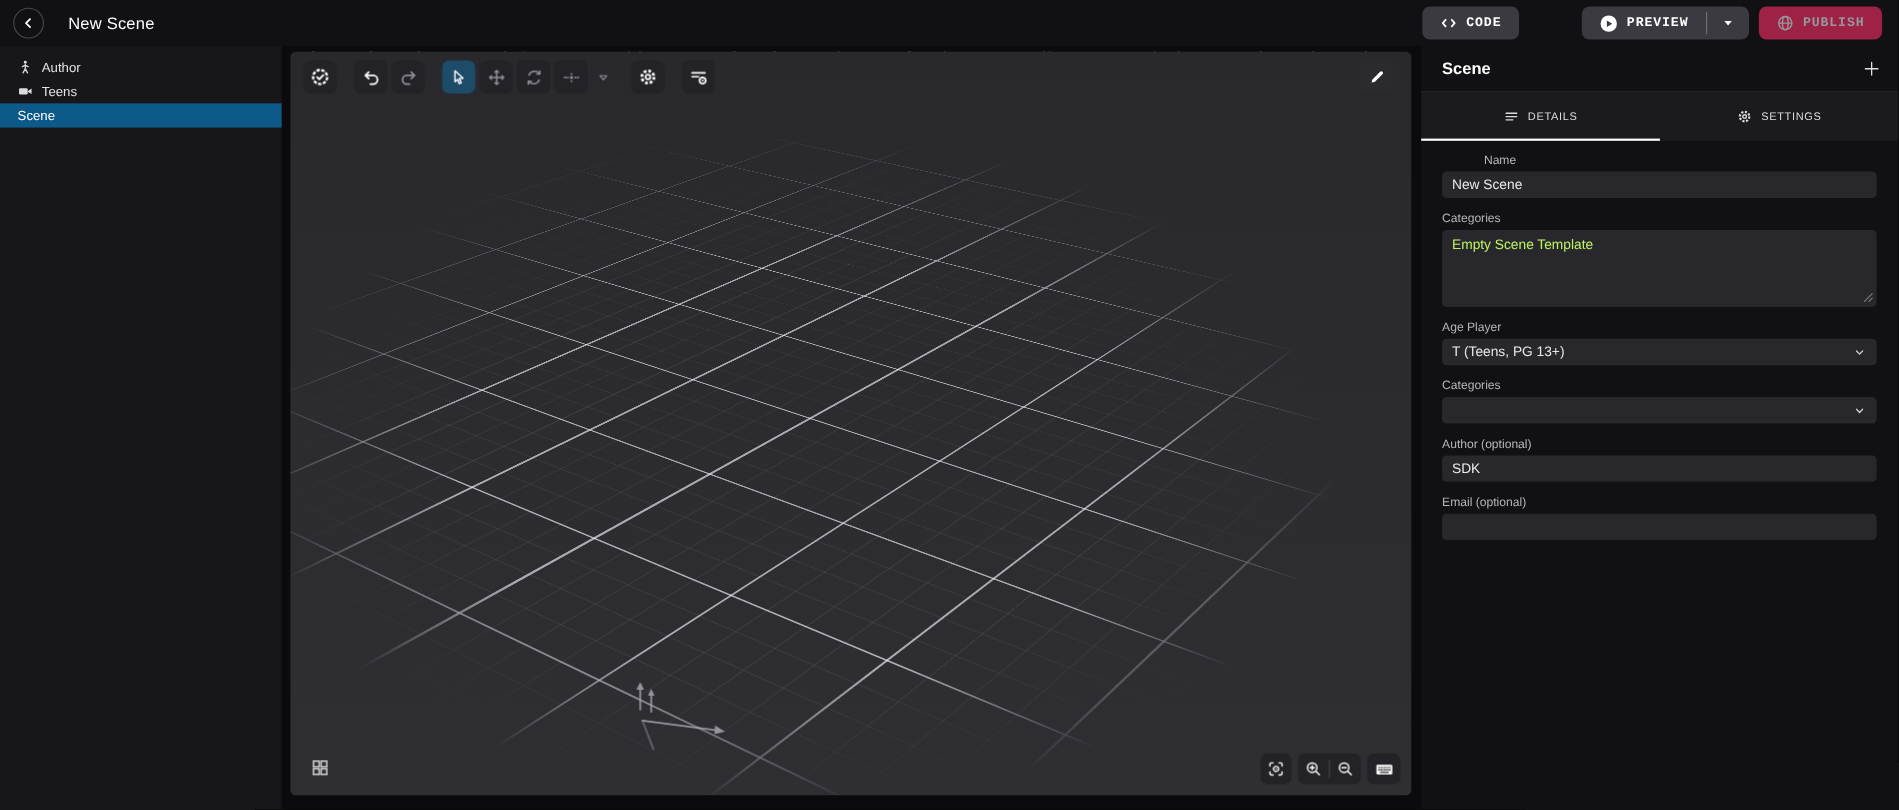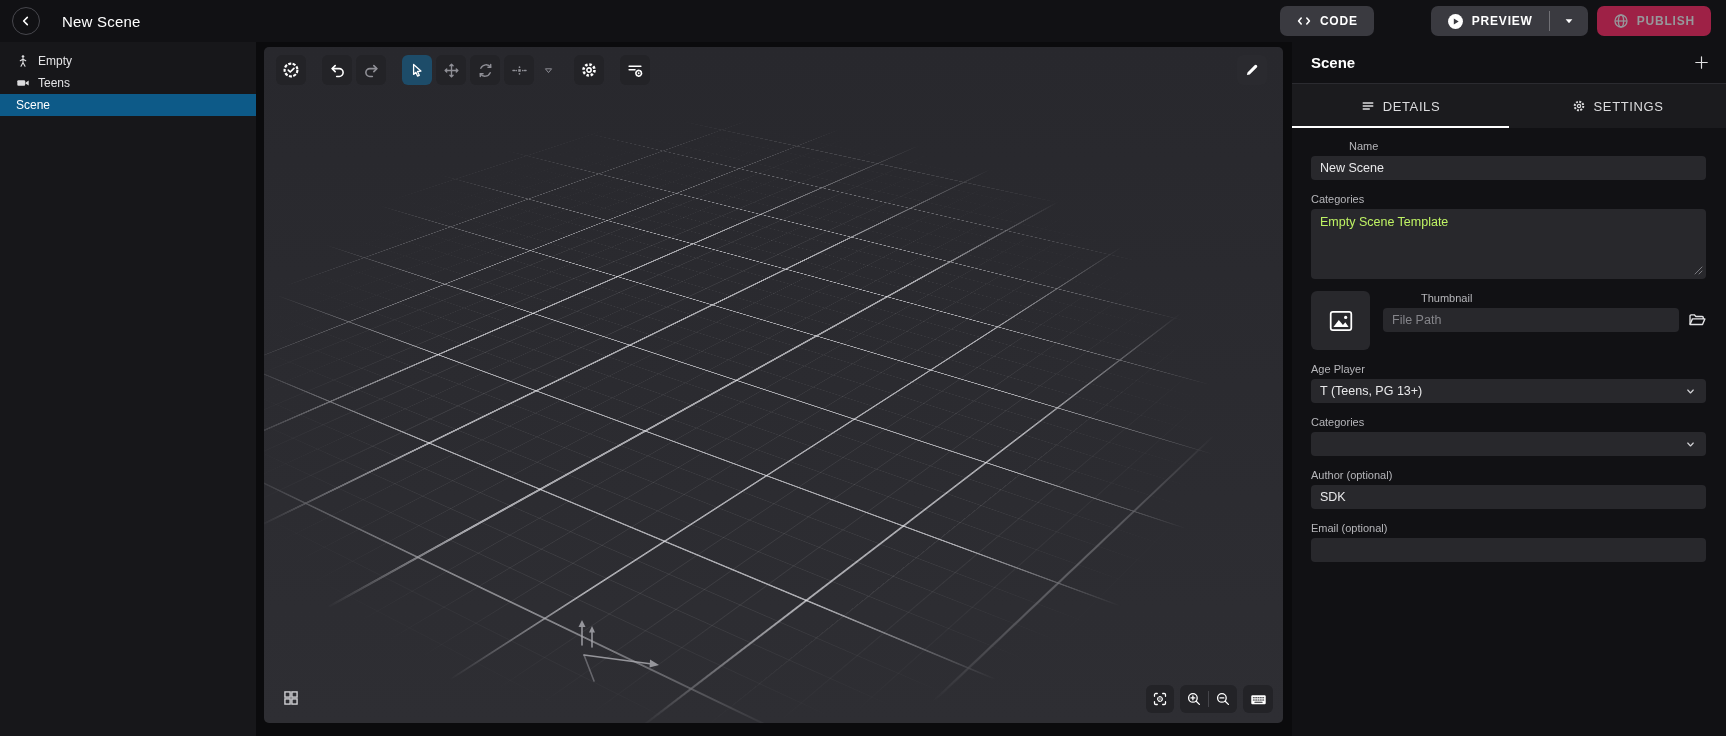--- a/index.html
+++ b/index.html
@@ -5,21 +5,21 @@
   * { margin:0; padding:0; box-sizing:border-box; }
   html,body { background:#0b0b0d; }
   body { font-family:"Liberation Sans","DejaVu Sans",sans-serif; color:#e8e8ea; }
   #app { position:relative; width:1726px; height:736px; background:#0b0b0d; overflow:hidden; }
 
   
   .header { position:absolute; left:0; top:0; width:1726px; height:42px; background:#111114; display:flex; align-items:center; }
   .back-btn { width:28px; height:28px; margin-left:12px; border:1.5px solid #47474d; border-radius:50%; background:transparent; display:flex; align-items:center; justify-content:center; color:#fff; cursor:pointer; }
   .hdr-title { margin-left:22px; font-size:15px; font-weight:500; color:#fff; letter-spacing:.2px; }
   .hdr-actions { margin-left:auto; display:flex; align-items:center; gap:9px; padding-right:15px; }
-  .btn { height:30px; border-radius:7px; background:#3a3a40; color:#fff; border:none; display:flex; align-items:center; gap:8px; padding:0 16px; font-size:12px; font-weight:700; letter-spacing:.8px; cursor:pointer; font-family:Liberation Sans, sans-serif; }
+  .btn { height:30px; border-radius:7px; background:#3a3a40; color:#fff; border:none; display:flex; align-items:center; gap:8px; padding:0 16px; font-size:12px; font-weight:700; letter-spacing:.8px; cursor:pointer; font-family:Liberation Mono, monospace; }
   .split { display:flex; align-items:stretch; background:#3a3a40; border-radius:7px; overflow:hidden;margin-left:48px; }
   .split .btn { border-radius:0; background:transparent; }
   .split .divider { width:1px; background:rgba(255,255,255,.28); margin:5px 0; }
   .split .caret-part { width:38px; display:flex; align-items:center; justify-content:center; cursor:pointer; }
   .btn-publish { color:#97979b; }
 
   
   .sidebar { position:absolute; left:0; top:42px; width:256px; height:694px; background:#17171a; }
   .tree { padding-top:8px; }
   .tree-row { height:22px; display:flex; align-items:center; padding-left:16px; gap:8px; font-size:12px; color:#e3e3e5; cursor:pointer; }
@@ -52,21 +52,21 @@
   .vp-bottom-right { position:absolute; right:10px; bottom:10px; display:flex; align-items:center; gap:6px; }
   .zoom-group { display:flex; align-items:center; background:#232327; border-radius:6px; }
   .zoom-group .vdiv { width:1px; height:16px; background:#45454a; }
 
   
   .panel { position:absolute; left:1292px; top:42px; width:434px; height:694px; background:#111114; }
   .panel-head { height:42px; display:flex; align-items:center; padding:0 16px 0 19px; border-bottom:1px solid #2b2b30; }
   .panel-title { font-size:15px; font-weight:700; color:#fff; }
   .panel-plus { margin-left:auto; background:none; border:none; color:#e0e0e2; cursor:pointer; display:flex; }
   .tabs { height:44px; background:#1b1b1e; display:flex; }
-  .tab { flex:1; display:flex; align-items:center; justify-content:center; gap:8px; font-size:13px; font-weight:500; letter-spacing:.6px; color:#dcdcde; cursor:pointer; position:relative; border:none; background:none; font-family:inherit; }
+  .tab { flex:1; display:flex; align-items:center; justify-content:center; gap:8px; font-size:10px; font-weight:500; letter-spacing:.6px; color:#dcdcde; cursor:pointer; position:relative; border:none; background:none; font-family:inherit; }
   .tab.active::after { content:""; position:absolute; left:0; right:0; bottom:0; height:2px; background:#fff; }
   .tab .t-ic { width:14px; height:14px; }
 
   .form { padding:12px 20px 0 19px; }
   .f-label { font-size:11px; color:#b6b6ba; margin:13px 0 4px; }
   .f-label:first-child { margin-top:0;padding-left:38px; }
   .f-input { width:100%; height:24px; background:#28282c; border:none; border-radius:4px; color:#e8e8ea; font-size:12.5px; padding:0 9px; font-family:inherit; outline:none; }
   .f-input::placeholder { color:#85858a; }
   .f-textarea { width:100%; height:70px; background:#28282c; border:none; border-radius:4px; color:#bef264; font-size:12.5px; padding:6px 9px; font-family:inherit; resize:none; outline:none; position:relative; display:block; }
   .ta-wrap { position:relative; }
@@ -143,21 +143,21 @@
 
   <div class="sidebar">
     <div class="tree">
       <div class="tree-row">
         <span class="t-ic">
           <svg viewBox="0 0 16 16" fill="none" stroke="currentColor" stroke-width="1.3" stroke-linecap="round">
               <circle cx="8" cy="2.9" r="1.5" fill="currentColor" stroke="none"></circle>
               <path d="M8 5 V9.6 M4.9 7.6 L8 5.9 L11.1 7.6 M8 9.6 L5.7 14 M8 9.6 L10.3 14"></path>
             </svg>
         </span>
-        <span>Empty</span>
+        <span>Author</span>
       </div>
       <div class="tree-row">
         <span class="t-ic">
           <svg viewBox="0 0 16 16">
               <rect x="1.5" y="4.8" width="9" height="6.4" rx="1.3" fill="currentColor"></rect>
               <path d="M10.8 7.6 L14.5 5.2 V10.8 L10.8 8.6 Z" fill="currentColor"></path>
             </svg>
         </span>
         <span>Teens</span>
       </div>
@@ -377,45 +377,20 @@
       <div class="f-label">Categories</div>
       <div class="ta-wrap">
         <textarea class="f-textarea" style="">Empty Scene Template</textarea>
         <span class="ta-grip">
           <svg width="9" height="9" viewBox="0 0 9 9" stroke="currentColor" stroke-width="1" stroke-linecap="round">
               <path d="M8 1 L1 8 M8 5 L5 8"></path>
             </svg>
         </span>
       </div>
 
-      <div class="thumb-row">
-        <div class="thumb-box">
-          <span>
-            <svg width="26" height="26" viewBox="0 0 24 24" fill="none" stroke="currentColor" stroke-width="1.6">
-                <rect x="2.5" y="3.5" width="19" height="17" rx="2"></rect>
-                <circle cx="16.3" cy="8.7" r="1.5" fill="currentColor" stroke="none"></circle>
-                <path d="M5 17.5 L10 11 L13.8 15.6 L16 13.2 L19 17.5 Z" fill="currentColor" stroke="none"></path>
-              </svg>
-          </span>
-        </div>
-        <div class="thumb-col">
-          <div class="f-label">Thumbnail</div>
-          <div class="file-row">
-            <input class="f-input" type="text" placeholder="File Path" value="" style="">
-            <button class="folder-btn">
-              <span>
-                <svg width="18" height="18" viewBox="0 0 16 16" fill="none" stroke="currentColor" stroke-width="1.2" stroke-linejoin="round">
-                    <path d="M1.8 12 V4.4 A1 1 0 0 1 2.8 3.4 H5.6 L7 4.9 H12.6 A1 1 0 0 1 13.6 5.9 V7"></path>
-                    <path d="M1.8 12 L3.9 7 H15 L12.9 12 Z"></path>
-                  </svg>
-              </span>
-            </button>
-          </div>
-        </div>
-      </div>
 
       <div class="f-label">Age Player</div>
       <div class="f-select">
         <span>T (Teens, PG 13+)</span>
         <span class="chev">
           <svg width="13" height="13" viewBox="0 0 16 16" fill="none" stroke="currentColor" stroke-width="1.5" stroke-linecap="round" stroke-linejoin="round">
               <path d="M4.6 6.2 L8 9.8 L11.4 6.2"></path>
             </svg>
         </span>
       </div>

